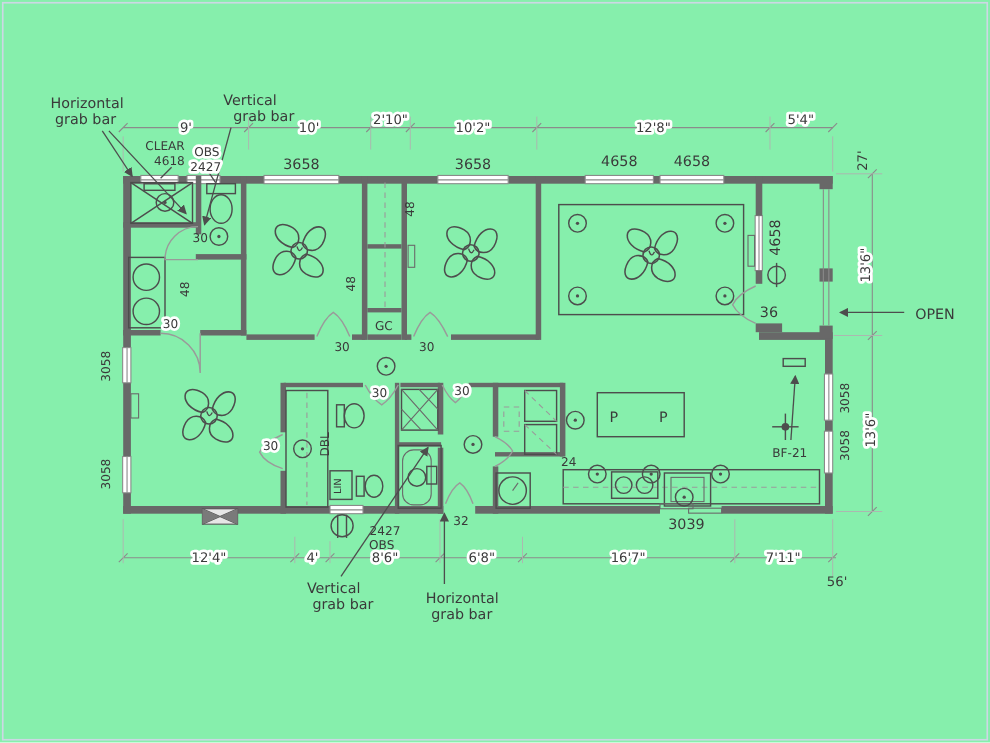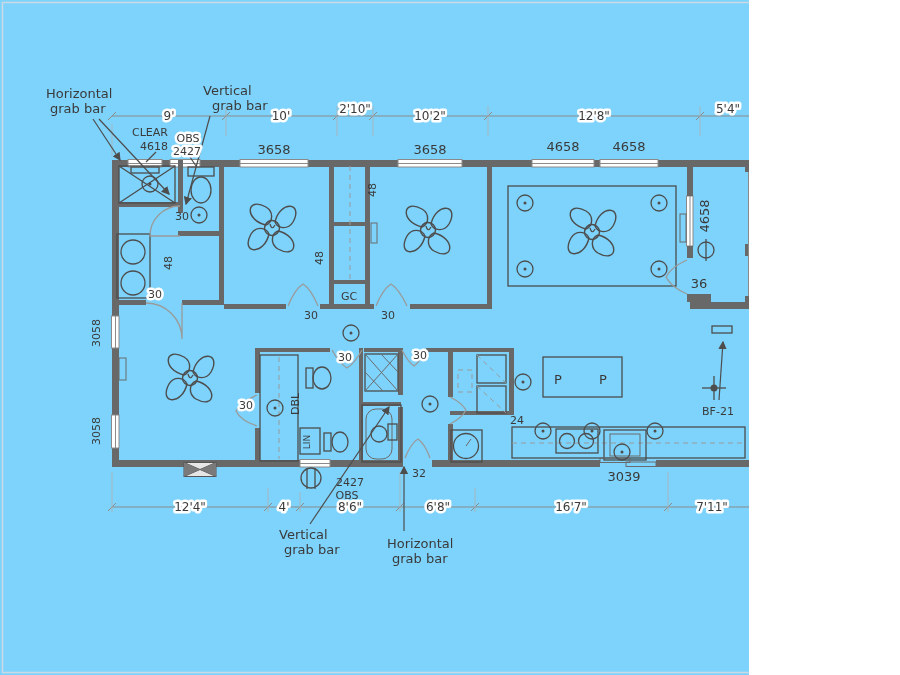--- a/index.html
+++ b/index.html
@@ -1,16 +1,16 @@
 <!DOCTYPE html>
 <html><head>
 <meta charset="utf-8">
 <style>
   html,body{margin:0;padding:0;background:#fff;}
-  #page{position:relative;width:749px;height:675px;background:#7dd3fc;overflow:hidden;}
+  #page{position:relative;width:900px;height:675px;background:#86efac;overflow:hidden;}
   svg{position:absolute;top:0;left:0;}
   text{font-family:"DejaVu Sans",sans-serif;fill:#3a3a3a;}
   .hand{font-size:13px;}
   .hand-sm{font-size:11px;}
   .dim{font-size:12px;}
   .halo{paint-order:stroke;stroke:#fff;stroke-width:5px;stroke-linejoin:round;}
   .wall{fill:#686868;stroke:none;}
   .fx{fill:none;stroke:#4d4d4d;stroke-width:1.3;}
   .fx-thin{fill:none;stroke:#6a6a6a;stroke-width:1;}
   .door{fill:none;stroke:#9a9a9a;stroke-width:1.3;}

